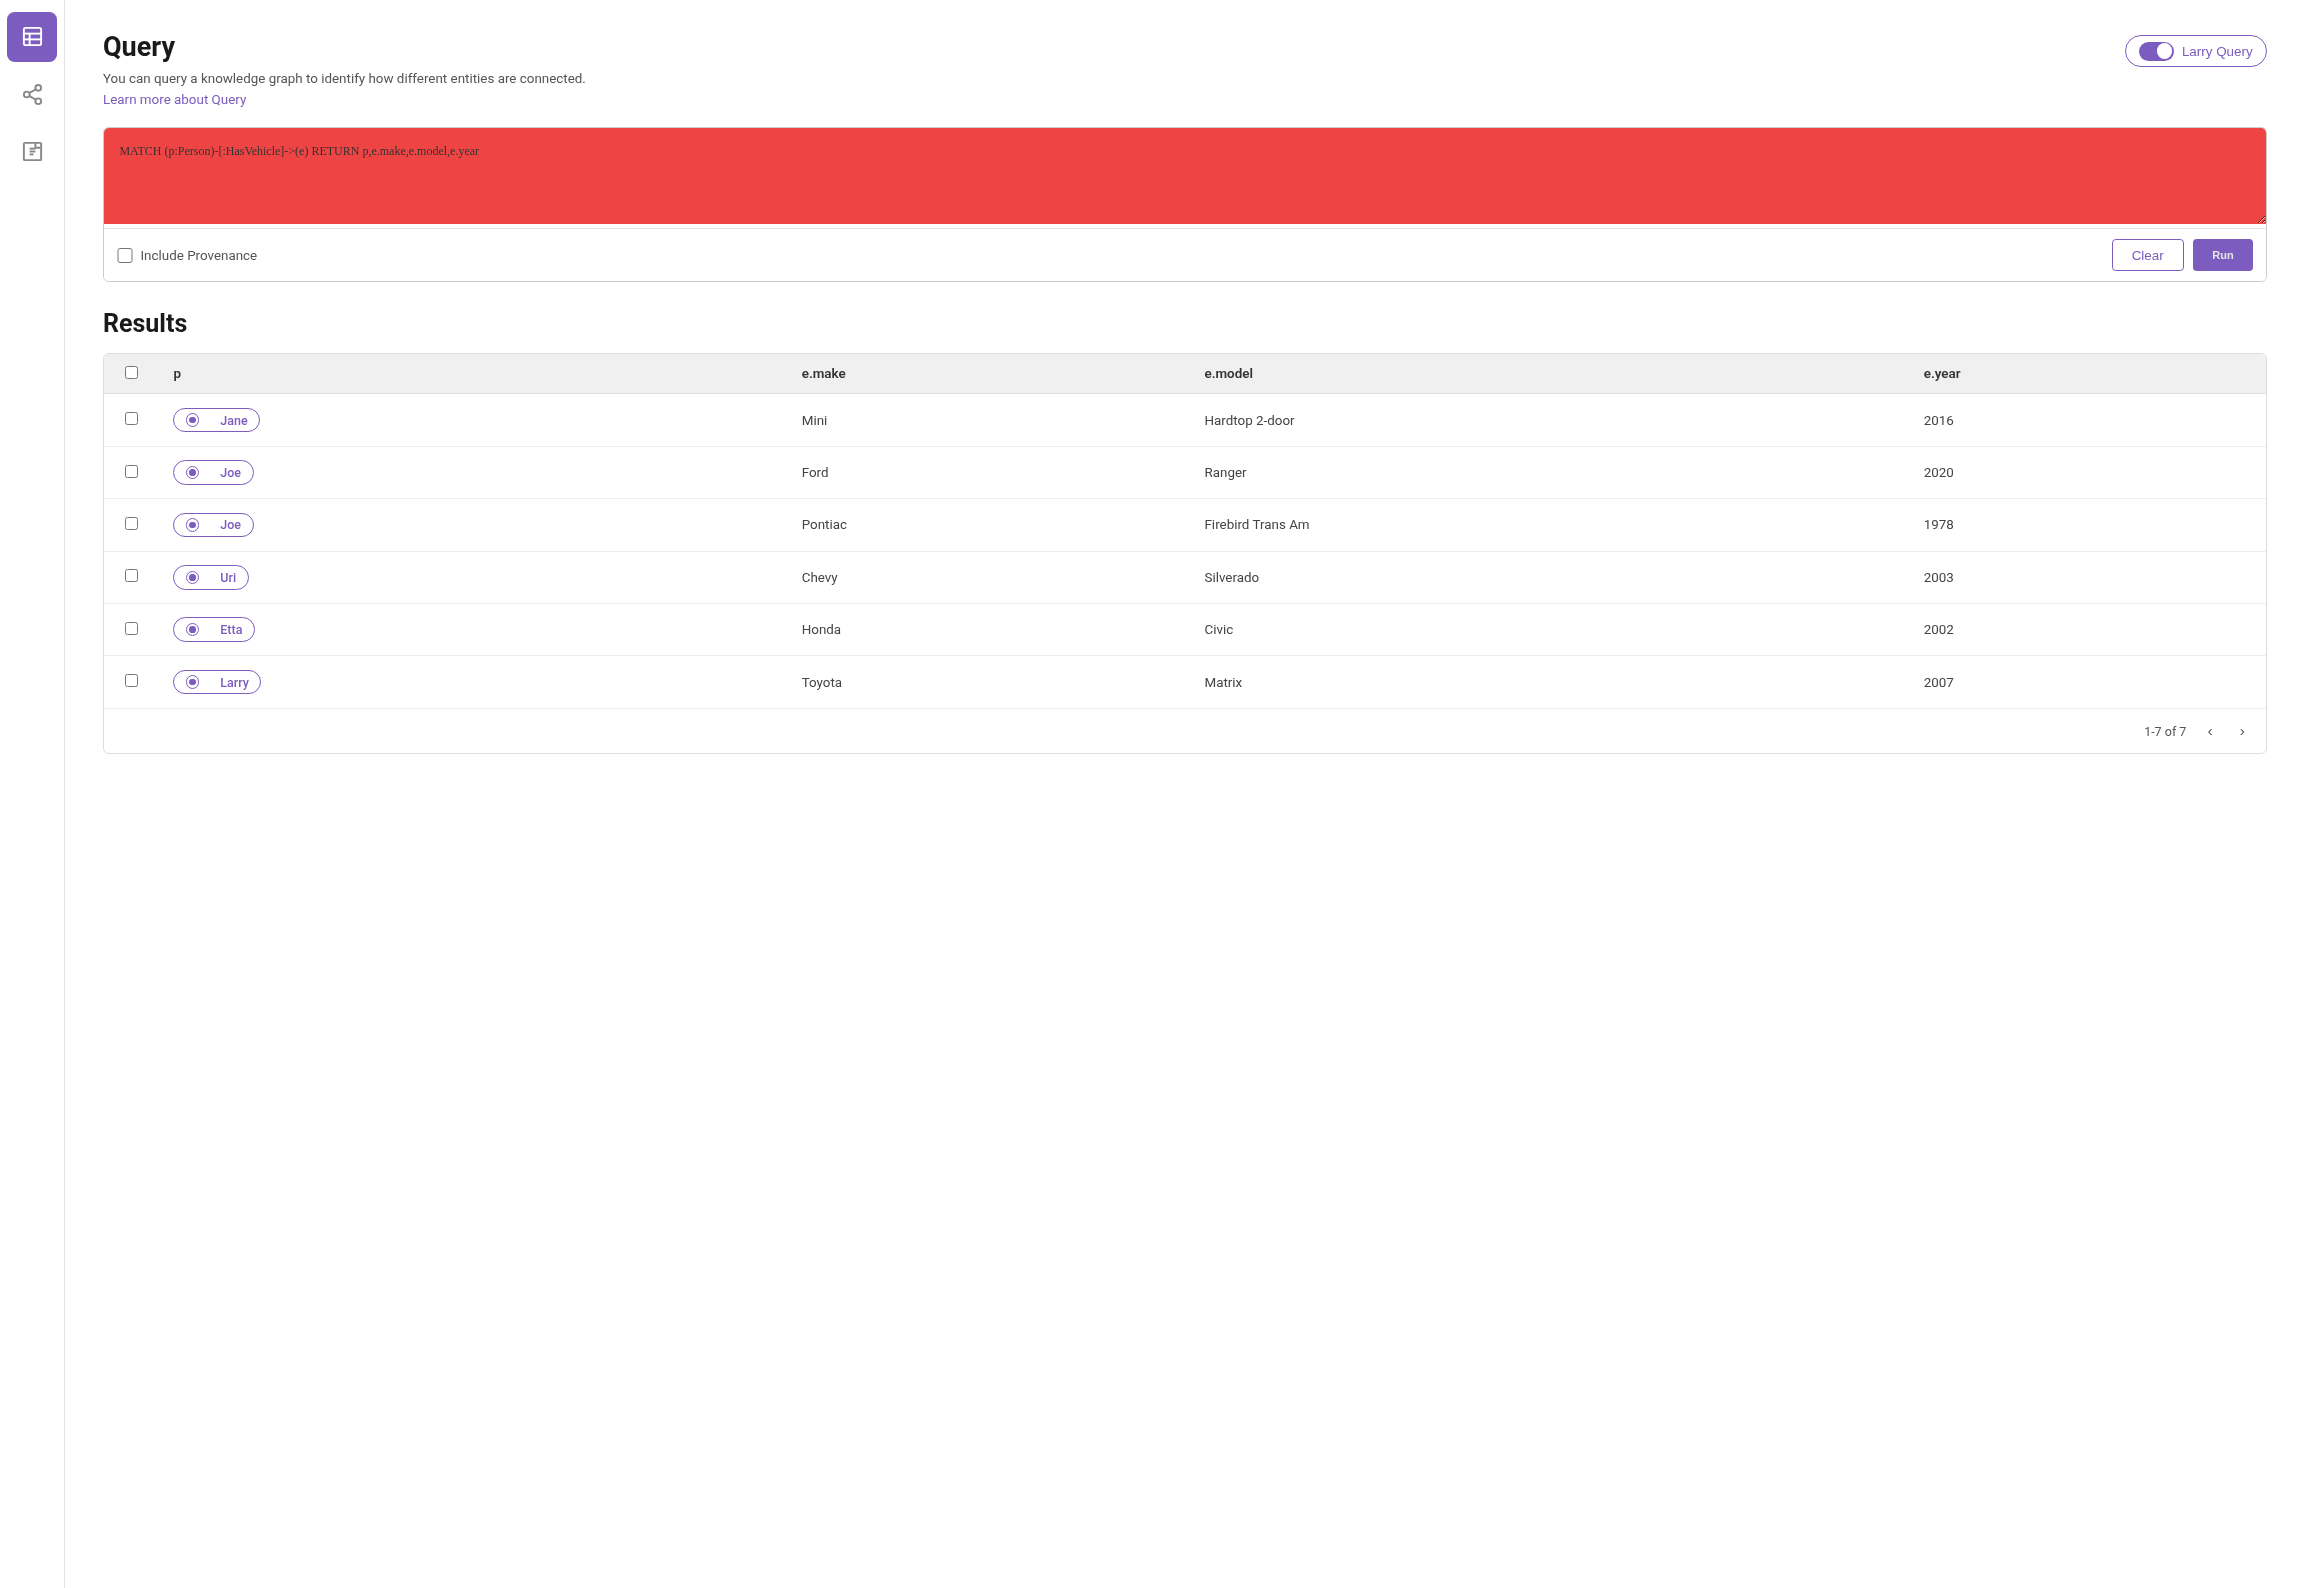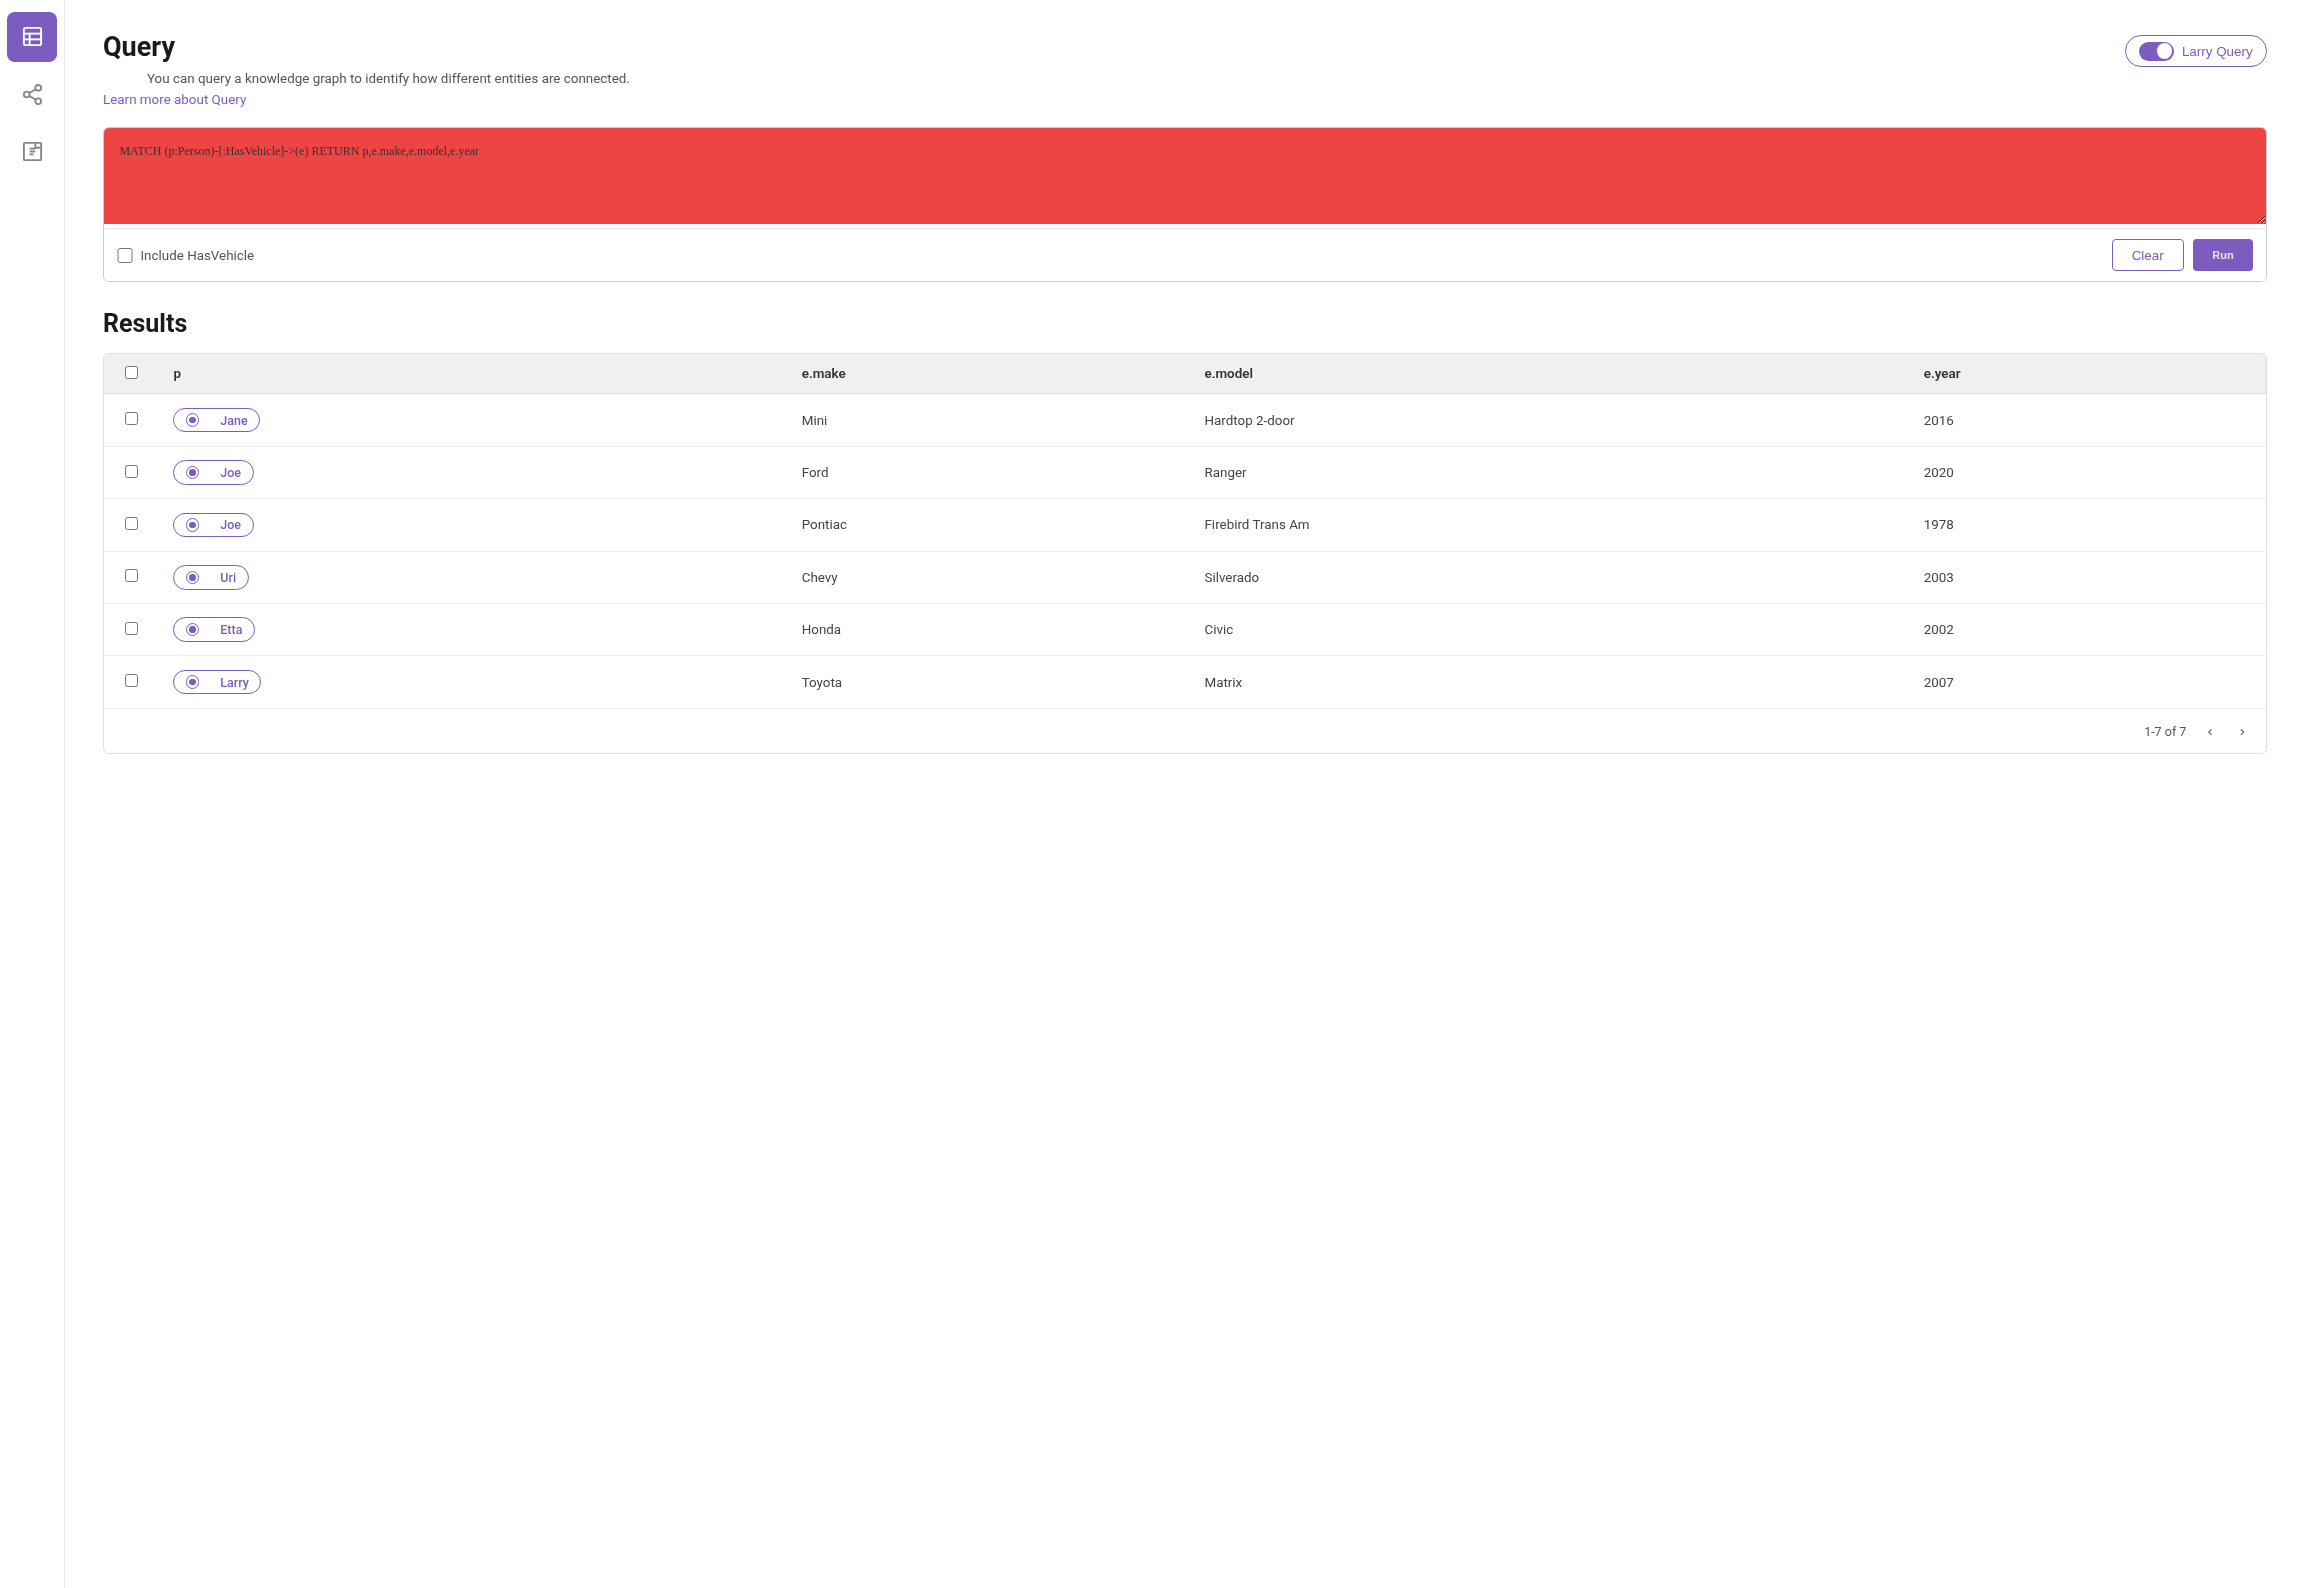--- a/index.html
+++ b/index.html
@@ -61,21 +61,20 @@
       font-size: 27px;
       font-weight: 700;
       color: #1a1a1a;
       margin-bottom: 7.7px;
     }
 
     .page-description {
       font-size: 13.4px;
       color: #555;
       margin-bottom: 5.8px;
-      margin-left: 44px;
     }
 
     .learn-more-link {
       color: #7c5cbf;
       text-decoration: none;
       font-size: 13.4px;
     }
 
     .header-row {
       display: flex;
@@ -337,21 +336,21 @@
         </div>
         <span>Larry Query</span>
       </button>
     </div>
 
     <div class="query-box">
       <textarea class="query-textarea" style="">MATCH (p:Person)-[:HasVehicle]-&gt;(e) RETURN p,e.make,e.model,e.year</textarea>
       <div class="query-footer">
         <label class="include-provenance">
           <input type="checkbox" style="">
-          <span>Include HasVehicle</span>
+          <span>Include Provenance</span>
         </label>
         <div class="query-actions">
           <button class="btn-clear">Clear</button>
           <button class="btn-run">Run</button>
         </div>
       </div>
     </div>
 
     <h2 class="results-title">Results</h2>
 

